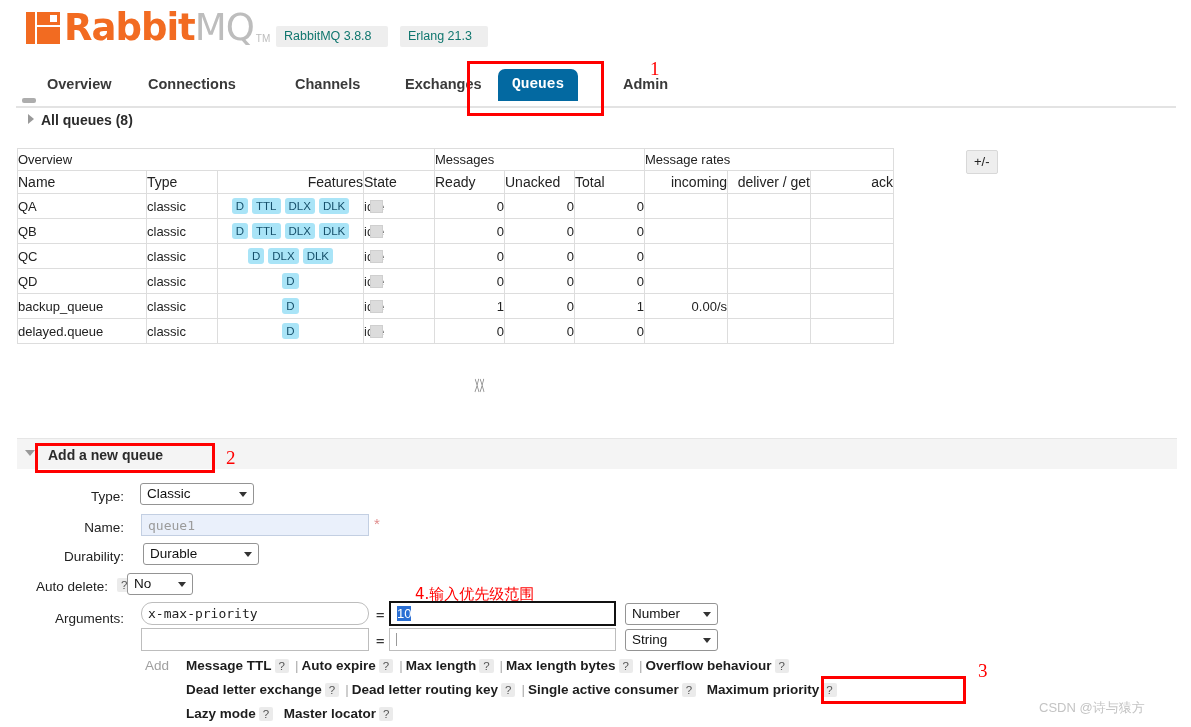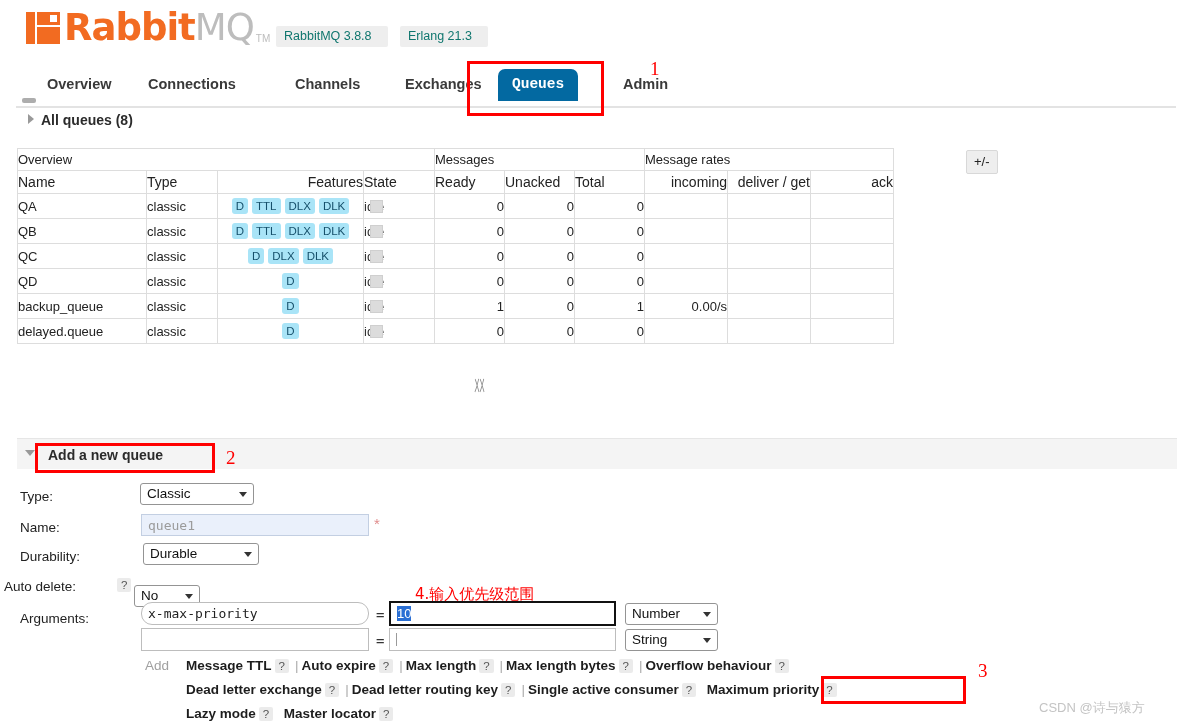--- a/index.html
+++ b/index.html
@@ -262,20 +262,21 @@
     left: 48px;
     top: 447px;
     font-size: 14px;
     font-weight: bold;
     color: #2b2b2b;
     cursor: pointer;
   }
 
   .field-label {
     position: absolute;
+    text-align: right;
     font-size: 13.5px;
     color: #222;
   }
   .sel {
     position: absolute;
     background: #fff;
     border: 1px solid #949494;
     border-radius: 3px;
     font-family: "Liberation Sans", sans-serif;
     font-size: 13.5px;
@@ -551,21 +552,21 @@
 
 <div class="field-label" style="left:20px; top:520px; width:104px;">Name:</div>
 <div class="txtin" style="left:141px; top:514px; width:228px; height:22px;">queue1</div>
 <div class="req-star" style="left:374px; top:515px;">*</div>
 
 <div class="field-label" style="left:20px; top:549px; width:104px;">Durability:</div>
 <div class="sel" style="left:143px; top:543px; width:88px;"><span>Durable</span><span class="chev"></span></div>
 
 <div class="field-label" style="left:4px; top:579px; width:104px;">Auto delete:</div>
 <span class="qmark" style="position:absolute; left:114px; top:578px;">?</span>
-<div class="sel" style="left:134px; top:573px; width:38px;margin-top:12px;"><span>No</span><span class="chev"></span></div>
+<div class="sel" style="left:127px; top:573px; width:38px;"><span>No</span><span class="chev"></span></div>
 
 <div class="field-label" style="left:20px; top:611px; width:104px;">Arguments:</div>
 
 <div class="txtin plain" style="left:141px; top:602px; width:228px; height:23px;border-radius:11px;">x-max-priority</div>
 <div class="eq" style="left:376px; top:607px;">=</div>
 <div class="txtin focused" style="left:389px; top:601px; width:227px; height:25px; font-family:'Liberation Sans',sans-serif;"><span class="sel-text">10</span></div>
 <div class="sel" style="left:625px; top:603px; width:65px;"><span>Number</span><span class="chev"></span></div>
 
 <div class="txtin plain" style="left:141px; top:628px; width:228px; height:23px;"></div>
 <div class="eq" style="left:376px; top:633px;">=</div>

